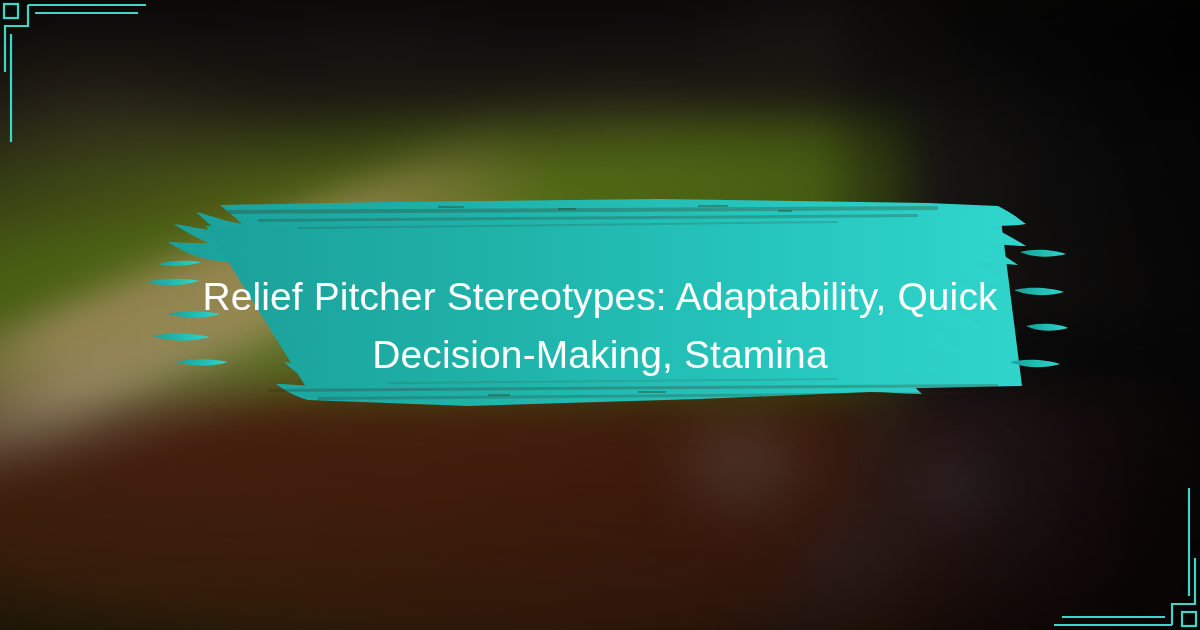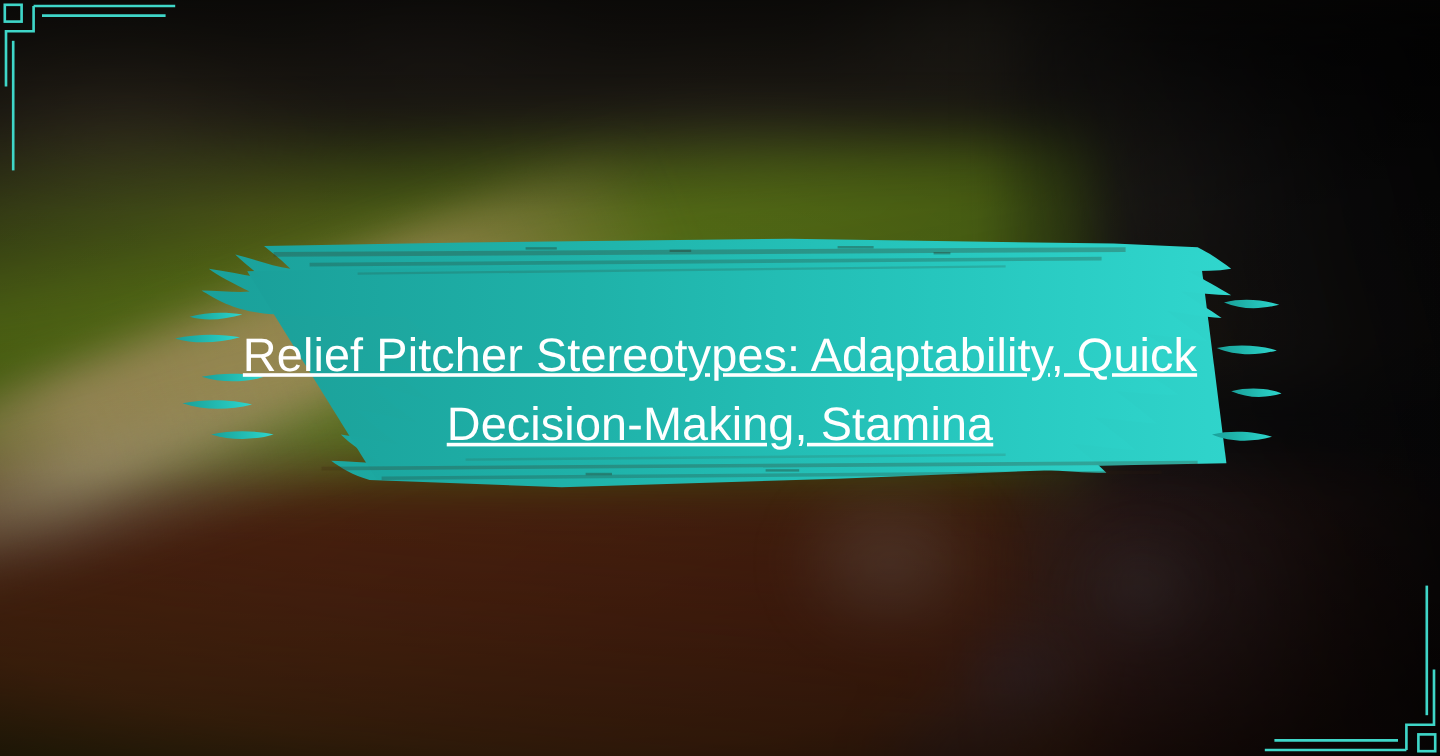--- a/index.html
+++ b/index.html
@@ -122,21 +122,20 @@
     left: 180px;
     top: 268px;
     width: 840px;
     text-align: center;
     color: #ffffff;
     font-size: 39px;
     line-height: 58px;
     font-weight: 400;
     letter-spacing: 0.1px;
     text-rendering: optimizeLegibility;
-    text-decoration: underline;
   }
 
   
   .corner-svg {
     position: absolute;
     pointer-events: none;
   }
   .tl-corner { left: 0; top: 0; }
   .br-corner { right: 0; bottom: 0; }
 </style>

